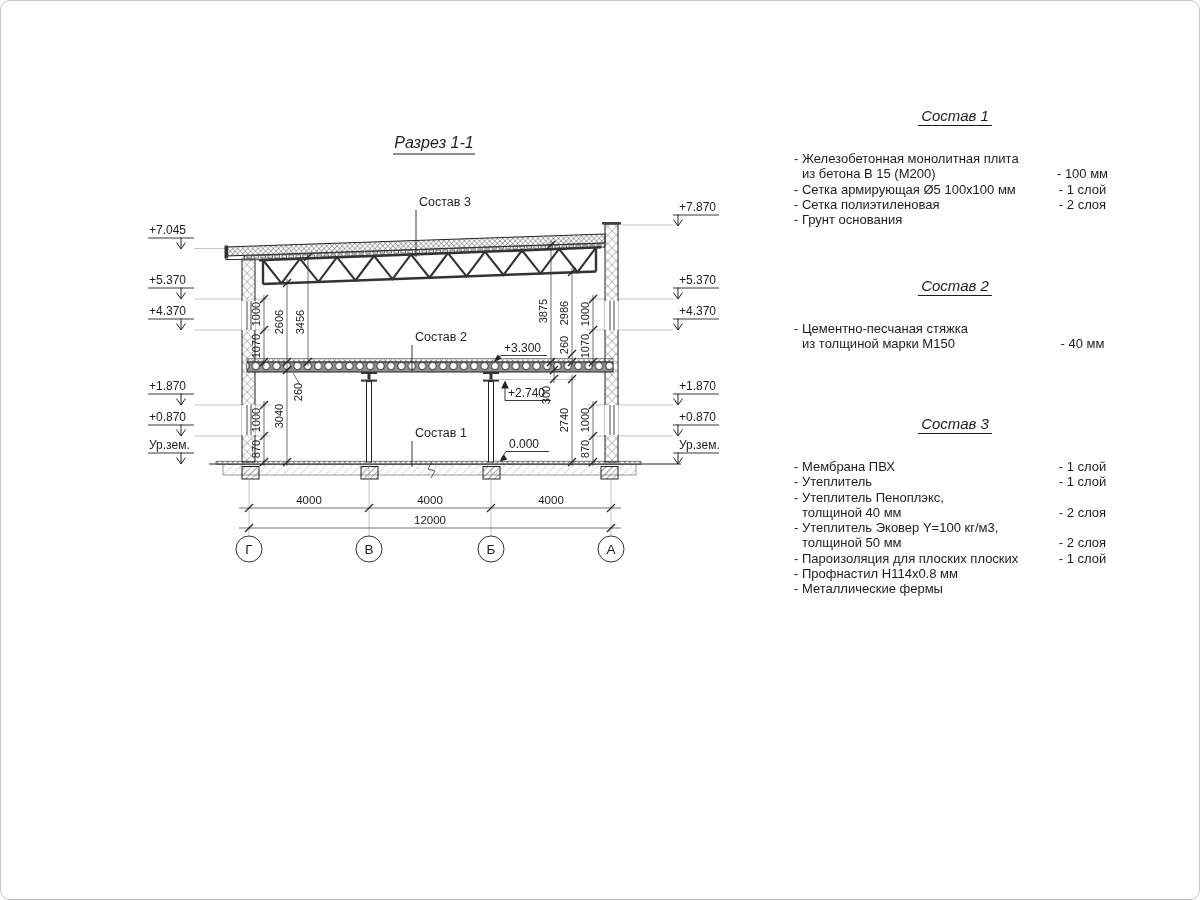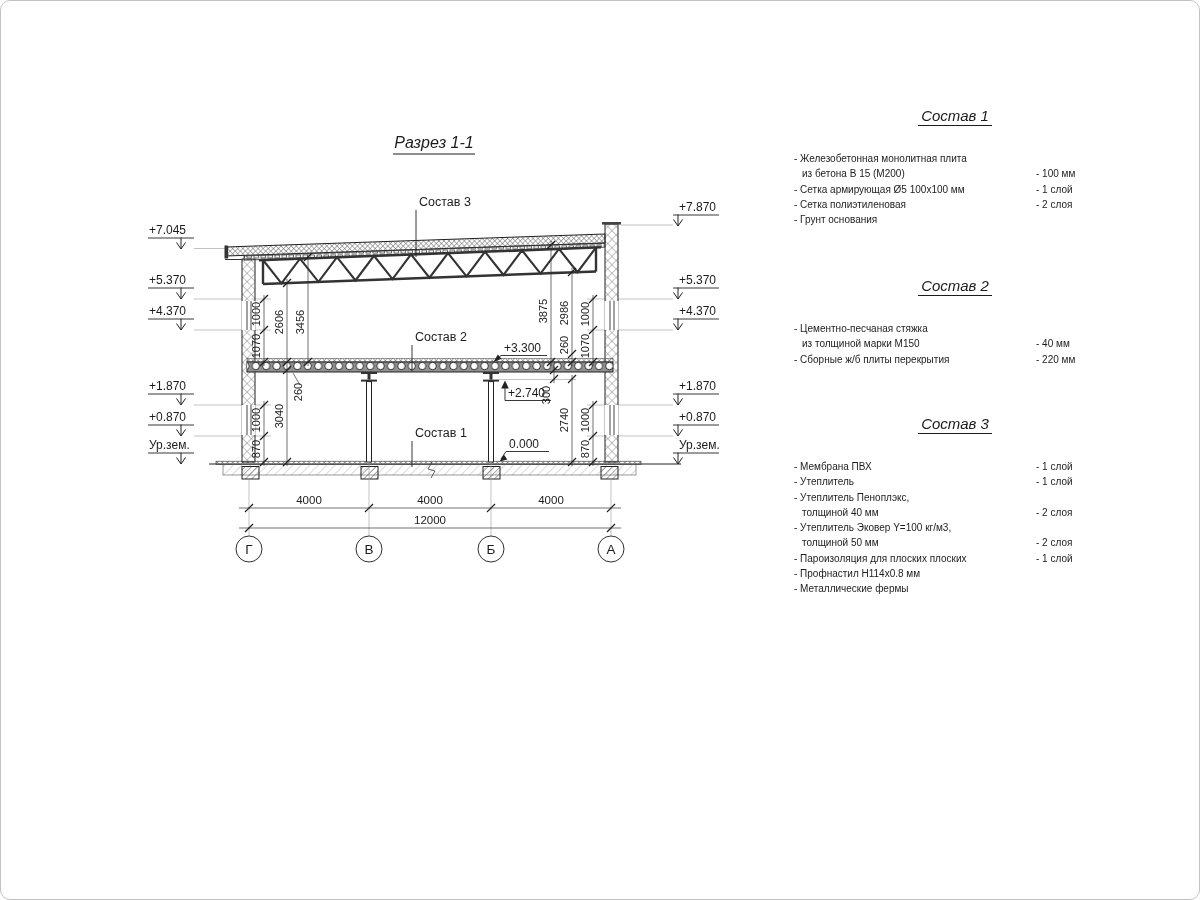--- a/index.html
+++ b/index.html
@@ -5,24 +5,24 @@
   html,body{margin:0;padding:0;background:#fff;}
   .page{position:relative;width:1198px;height:898px;background:#fff;border:1px solid #c3c3c3;border-radius:10px;overflow:hidden;font-family:"Liberation Sans",sans-serif;color:#1c1c1c;}
   svg text{font-family:"Liberation Sans",sans-serif;fill:#1c1c1c;}
   .dwg{position:absolute;left:0;top:0;}
   .specs-block{position:absolute;left:780px;width:348px;}
   .spec-b1{top:106px;}
   .spec-b2{top:276px;}
   .spec-b3{top:414px;}
   .spec-head{text-align:center;margin:0 0 25px 0;}
   .spec-head span{display:inline-block;font-style:italic;font-size:15px;border-bottom:1px solid #1c1c1c;padding:0 3px 1px 3px;}
-  .spec-items{padding-left:13px;font-size:10px;line-height:15.3px;}
+  .spec-items{padding-left:13px;font-size:13px;line-height:15.3px;}
   .spec-row{display:flex;align-items:flex-end;}
   .spec-row .t{width:242px;box-sizing:border-box;white-space:pre-line;text-indent:-8px;padding-left:8px;}
-  .spec-row .v{flex:1;white-space:nowrap;}
+  .spec-row .v{flex:1;white-space:nowrap;text-align:center;}
 </style>
 </head>
 <body>
 
 <div class="page">
 
 <svg class="dwg" width="780" height="620" viewBox="0 0 780 620" xmlns="http://www.w3.org/2000/svg">
   <defs>
     <pattern id="wallh" width="6" height="6" patternUnits="userSpaceOnUse" patternTransform="rotate(45)">
       <path d="M0,0H6M0,0V6" stroke="#8a8a8a" stroke-width="1"></path>
@@ -371,24 +371,20 @@
   </div>
 
   <div class="specs-block spec-b2">
     <div class="spec-head"><span>Состав 2</span></div>
     <div class="spec-items">
       <div class="spec-row">
             <div class="t">- Цементно-песчаная стяжка
 из толщиной марки М150</div>
             <div class="v">- 40 мм</div>
           </div>
-      <div class="spec-row">
-            <div class="t">- Сборные ж/б плиты перекрытия</div>
-            <div class="v">- 220 мм</div>
-          </div>
     </div>
   </div>
 
   <div class="specs-block spec-b3">
     <div class="spec-head"><span>Состав 3</span></div>
     <div class="spec-items">
       <div class="spec-row">
             <div class="t">- Мембрана ПВХ</div>
             <div class="v">- 1 слой</div>
           </div>

